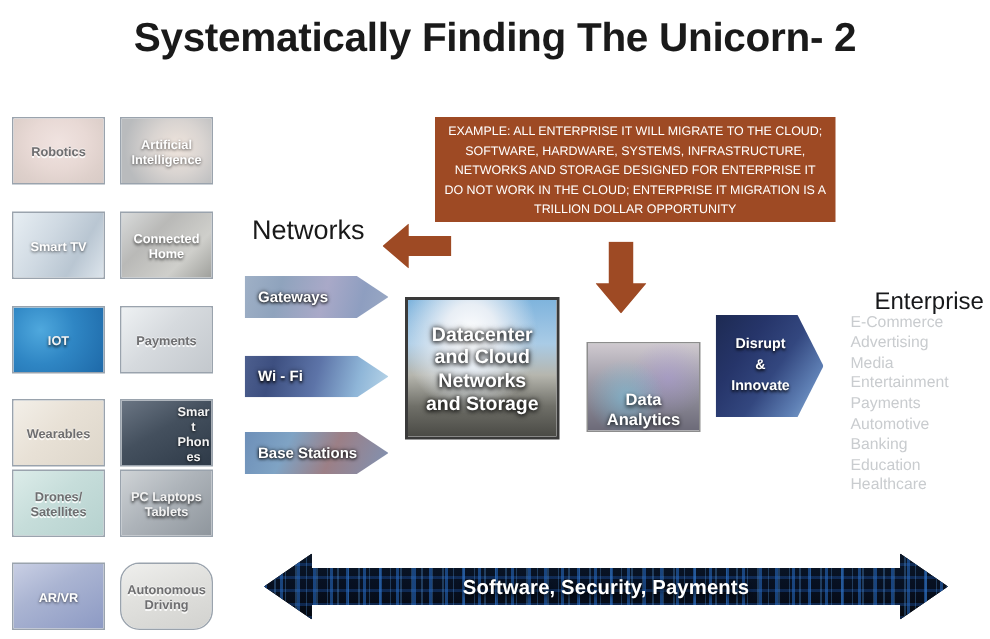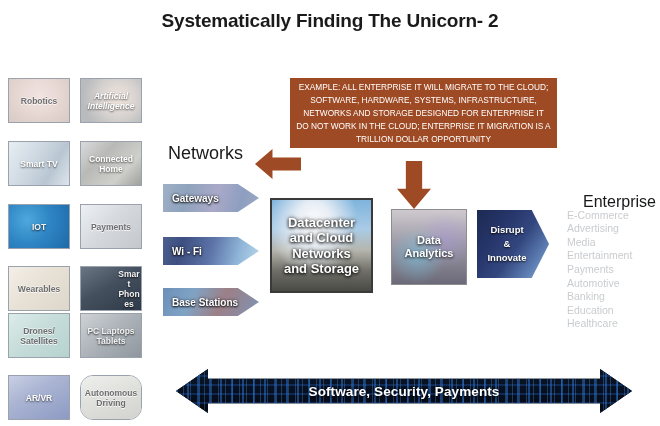--- a/index.html
+++ b/index.html
@@ -20,21 +20,21 @@
     overflow: hidden;
   }
 
   
   #slide-title {
     position: absolute;
     left: 0;
     top: 10px;
     width: 660px;
     text-align: center;
-    font-size: 19px;
+    font-size: 27px;
     font-weight: bold;
     color: #1a1a1a;
     letter-spacing: -0.2px;
     font-family: "Liberation Sans", sans-serif;
   }
 
   
   .tile {
     position: absolute;
     width: 62px;
@@ -200,28 +200,28 @@
     color: #ffffff;
     text-align: center;
     line-height: 15.5px;
     text-shadow: 0 1px 3px rgba(0,0,0,0.95), 0 0 4px rgba(0,0,0,0.75);
   }
 
   
   #data-analytics-box {
     position: absolute;
     left: 391px;
-    top: 209px;
+    top: 228px;
     width: 76px;
-    height: 76px;
+    height: 60px;
     border: 1px solid #8d8d8d;
     box-sizing: border-box;
     overflow: hidden;
     display: flex;
-    align-items: center;
+    align-items: flex-end;
     justify-content: center;
   }
   #data-analytics-box .tex {
     position: absolute; inset: 0; z-index: 1;
     background:
       radial-gradient(circle at 34% 62%, rgba(120,200,230,0.55) 0%, rgba(120,200,230,0) 42%),
       radial-gradient(circle at 72% 40%, rgba(170,150,220,0.45) 0%, rgba(170,150,220,0) 40%),
       linear-gradient(180deg,#cfc9cf 0%, #9c9aa6 45%, #6c6a78 100%);
   }
   #data-analytics-box .da-text {
@@ -338,21 +338,21 @@
 
 <div id="slide">
 
   <div id="slide-title">Systematically Finding The Unicorn- 2</div>
 
   <div id="tile-grid">
       <div class="tile" style="left: 8px; top: 78px;">
         <span class="tex tex-robotics"></span>
         <span class="tile-label">Robotics</span>
       </div>
-      <div class="tile mid" style="left: 80px; top: 78px; font-style: italic;">
+      <div class="tile mid" style="left: 80px; top: 78px;">
         <span class="tex tex-ai"></span>
         <span class="tile-label">Artificial Intelligence</span>
       </div>
       <div class="tile mid" style="left: 8px; top: 141px;">
         <span class="tex tex-smarttv"></span>
         <span class="tile-label">Smart TV</span>
       </div>
       <div class="tile mid" style="left: 80px; top: 141px;">
         <span class="tex tex-connhome"></span>
         <span class="tile-label">Connected Home</span>

